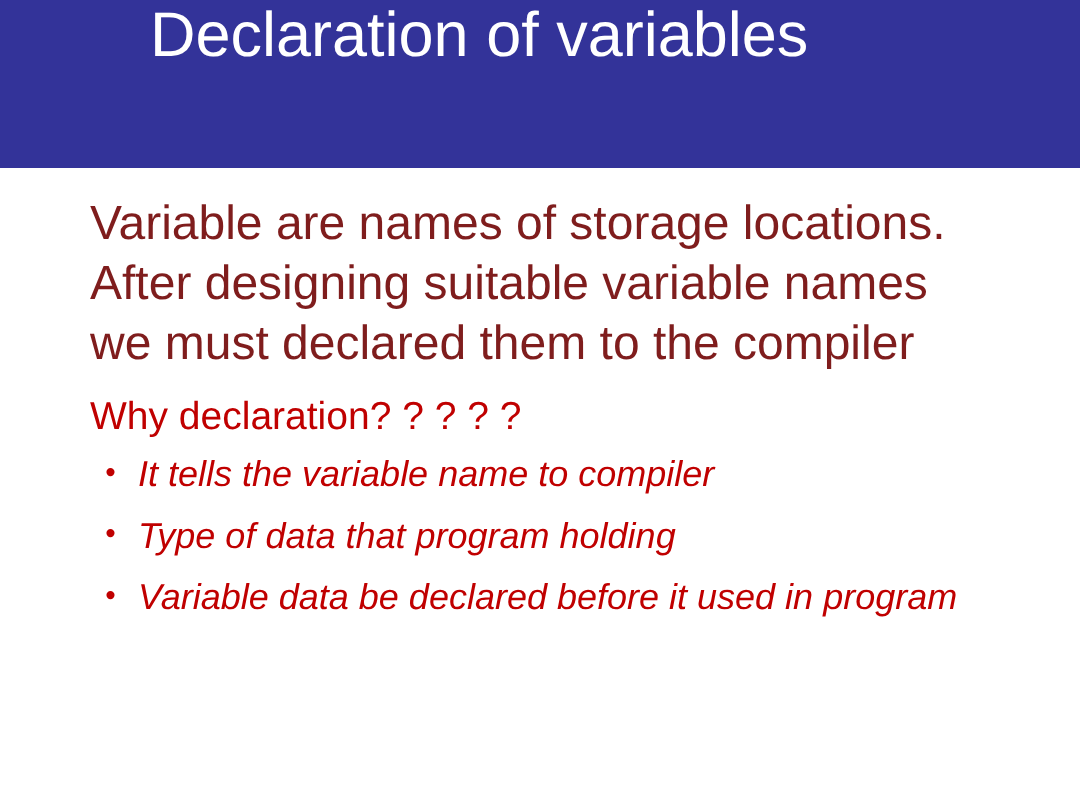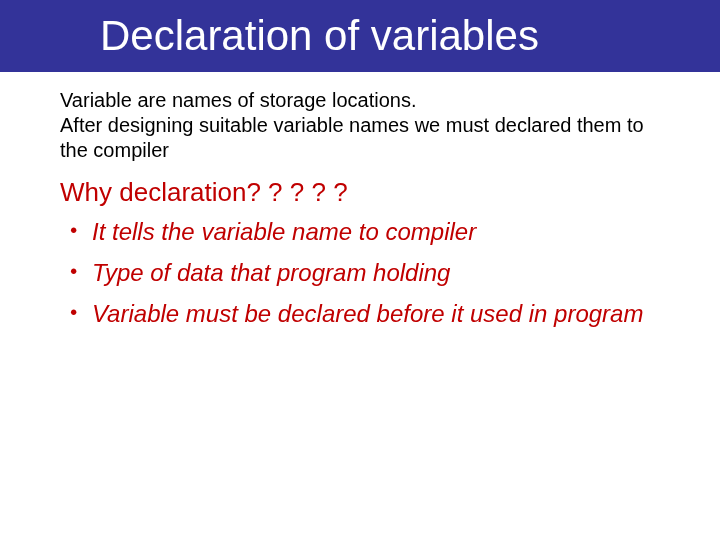--- a/index.html
+++ b/index.html
@@ -13,40 +13,40 @@
   }
   .slide {
     width: 720px;
     height: 540px;
     position: relative;
     box-sizing: border-box;
   }
   .title-band {
     background: #333399;
     width: 100%;
-    height: 72px;
+    height: 112px;
     display: flex;
-    align-items: center;
+    align-items: flex-start;
     box-sizing: border-box;
     padding-left: 100px;
   }
   .title-text {
     color: #ffffff;
     font-size: 42px;
     font-weight: 400;
     line-height: 1.1;
   }
   .body {
     padding: 16px 60px 0 60px;
     box-sizing: border-box;
   }
   .intro p {
     margin: 0;
-    color: #000000;
-    font-size: 20px;
+    color: #7f1d1d;
+    font-size: 32px;
     line-height: 1.25;
   }
   .subhead {
     margin: 14px 0 8px 0;
     color: #c00000;
     font-size: 26px;
     font-weight: 400;
   }
   ul.bullets {
     margin: 6px 0 0 0;
@@ -85,17 +85,17 @@
     <div class="intro">
       <p>Variable are names of storage locations.</p>
       <p>After designing suitable variable names we must declared them to the compiler</p>
     </div>
 
     <h2 class="subhead">Why declaration? ? ? ? ?</h2>
 
     <ul class="bullets">
       <li>It tells the variable name to compiler</li>
       <li>Type of data that program holding</li>
-      <li>Variable must be declared before it used in program</li>
+      <li>Variable data be declared before it used in program</li>
     </ul>
   </div>
 
 </div>
 
 </body></html>

